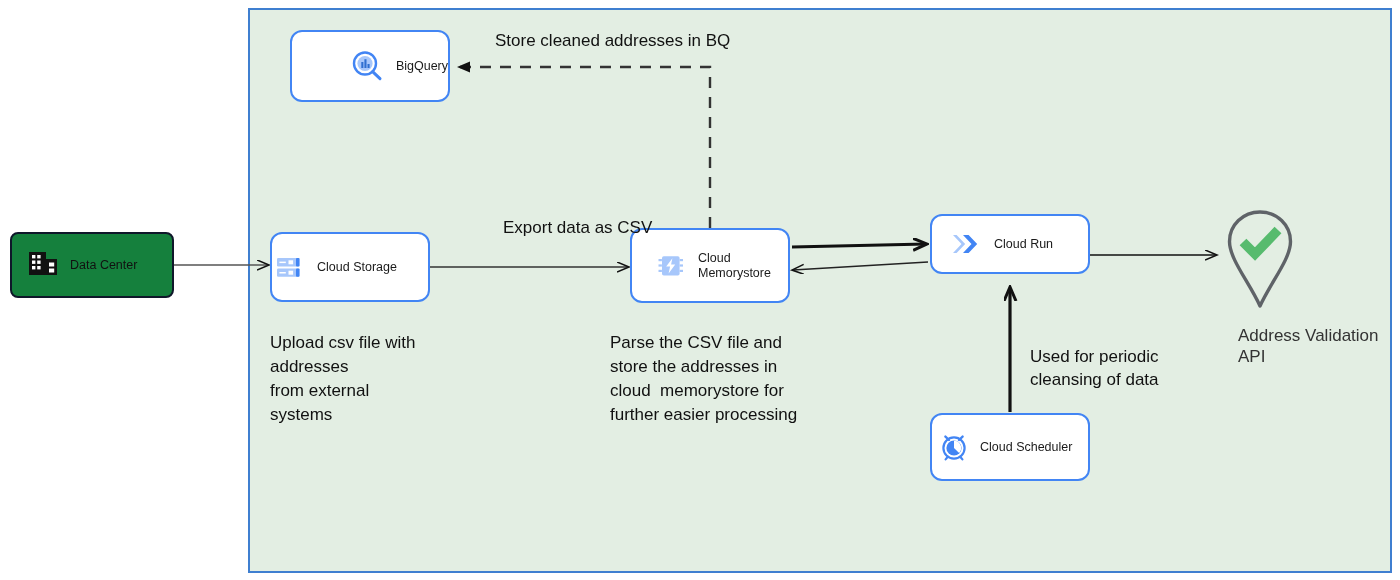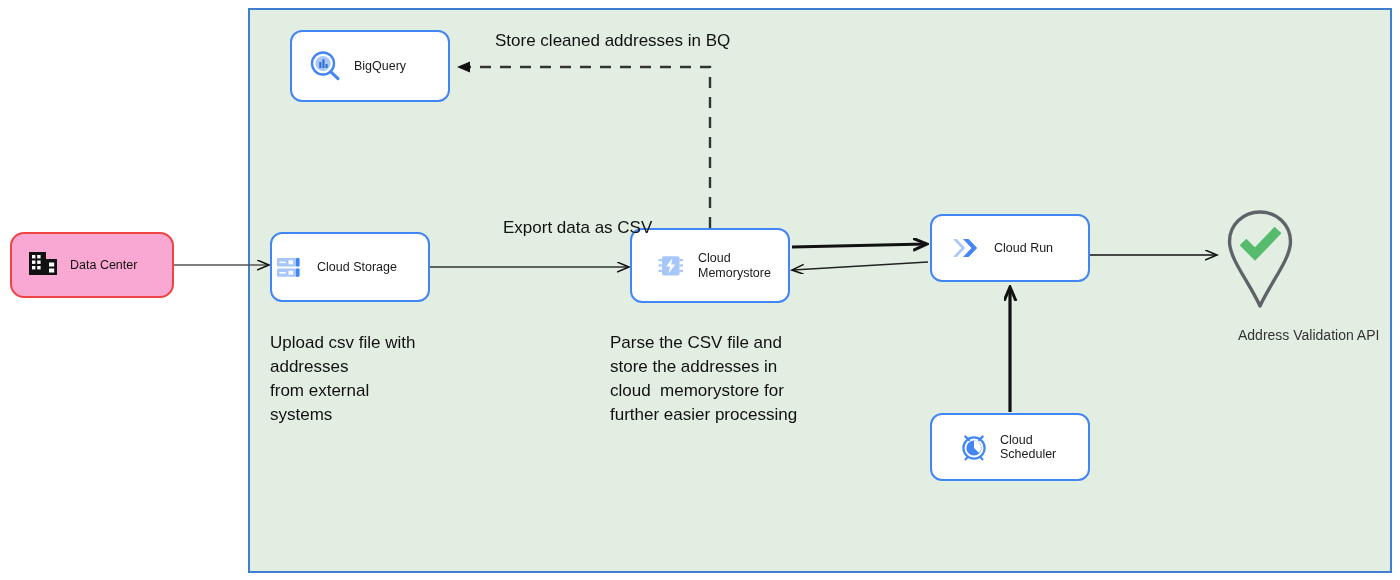--- a/index.html
+++ b/index.html
@@ -9,26 +9,26 @@
 
   .gcp-container{position:absolute;left:248px;top:8px;width:1144px;height:565px;
       background:#e3eee3;border:2px solid #3f7fd0;box-sizing:border-box;}
 
   .node{position:absolute;box-sizing:border-box;display:flex;align-items:center;
         background:#ffffff;border:2px solid #4285f4;border-radius:12px;}
   .node .ico{flex:0 0 auto;display:flex;align-items:center;justify-content:center;}
   .node .lbl{font-size:12.5px;line-height:1.15;color:#1a1a1a;}
 
   .dc-node{position:absolute;box-sizing:border-box;display:flex;align-items:center;
-      background:#f9a8d4;border:2px solid #ef4444;border-radius:14px;}
+      background:#15803d;border:2px solid #0f172a;border-radius:8px;}
   .dc-node .lbl{font-size:12.5px;color:#111;}
 
   .freetext{position:absolute;font-size:17px;line-height:24px;color:#111;white-space:pre-wrap;}
   .edgelabel{position:absolute;font-size:17px;color:#111;white-space:nowrap;}
-  .apilabel{position:absolute;font-size:14px;line-height:21px;color:#333;}
+  .apilabel{position:absolute;font-size:17px;line-height:21px;color:#333;}
 
   svg.overlay{position:absolute;left:0;top:0;width:1400px;height:580px;
       pointer-events:none;overflow:visible;}
 </style>
 </head>
 <body>
 
 <div id="stage">
 
   <div class="gcp-container"></div>
@@ -91,21 +91,21 @@
           <rect x="4" y="17" width="3.4" height="3.4"></rect>
             <rect x="9.2" y="17" width="3.4" height="3.4"></rect>
           <rect x="21" y="13.5" width="5.2" height="4"></rect>
             <rect x="21" y="19.5" width="5.2" height="4"></rect>
         </g>
       </svg>
     </span>
     <span class="lbl">Data Center</span>
   </div>
 
-  <div class="node" style="left:290px;top:30px;width:160px;height:72px;padding-left:16px;">
+  <div class="node" style="left:290px;top:30px;width:160px;height:72px;justify-content:flex-end;">
     <span class="ico" style="margin-right:12px;">
       <svg width="34" height="34" viewBox="0 0 34 34">
         <circle cx="15" cy="14.5" r="11" fill="none" stroke="#4285f4" stroke-width="2.4"></circle>
         <circle cx="15" cy="14.5" r="7.6" fill="#a7c7fb"></circle>
         <g fill="#2f6fd0">
           <rect x="11.3" y="13" width="2.1" height="6"></rect>
           <rect x="14.4" y="10.2" width="2.1" height="8.8"></rect>
           <rect x="17.5" y="15" width="2.1" height="4"></rect>
         </g>
         <line x1="22.6" y1="22.6" x2="30" y2="29.6" stroke="#4285f4" stroke-width="3" stroke-linecap="round"></line>
@@ -142,31 +142,31 @@
           <rect x="23.6" y="18.8" width="3.4" height="2.2"></rect>
         </g>
         <rect x="6" y="5.2" width="17.6" height="19.4" rx="1.8" fill="#a7c7fb"></rect>
         <path d="M16.4,7.2 L10.2,15.6 L14.1,15.6 L12.6,22.6 L19.2,13.6 L15.1,13.6 Z" fill="#ffffff"></path>
       </svg>
     </span>
     <span class="lbl" style="white-space:pre-line;">Cloud
 Memorystore</span>
   </div>
 
-  <div class="node" style="left:930px;top:214px;width:160px;height:68px;padding-left:18px;">
+  <div class="node" style="left:930px;top:214px;width:160px;height:60px;padding-left:18px;">
     <span class="ico" style="margin-right:12px;">
       <svg width="32" height="28" viewBox="0 0 32 28">
         <path d="M3,5 L11.5,14 L3,23 L6.6,23 L15.2,14 L6.6,5 Z" fill="#a7c7fb"></path>
         <path d="M13,5 L21.5,14 L13,23 L18.6,23 L27.2,14 L18.6,5 Z" fill="#4285f4"></path>
       </svg>
     </span>
     <span class="lbl">Cloud Run</span>
   </div>
 
-  <div class="node" style="left:930px;top:413px;width:160px;height:68px;padding-left:26px;">
+  <div class="node" style="left:930px;top:413px;width:160px;height:68px;padding-left:6px;">
     <span class="ico" style="margin-right:10px;">
       <svg width="32" height="32" viewBox="0 0 32 32">
         <circle cx="16" cy="17" r="10.6" fill="none" stroke="#4285f4" stroke-width="2.2"></circle>
         <circle cx="16" cy="17" r="7.6" fill="#4285f4"></circle>
         <path d="M16,17 L16,9.8 A7.2,7.2 0 0 1 21.1,22.1 Z" fill="#ffffff"></path>
         <line x1="7.4" y1="5.6" x2="11" y2="9" stroke="#4285f4" stroke-width="2.4" stroke-linecap="round"></line>
         <line x1="24.6" y1="5.6" x2="21" y2="9" stroke="#4285f4" stroke-width="2.4" stroke-linecap="round"></line>
         <line x1="9.6" y1="26" x2="7.6" y2="28.4" stroke="#4285f4" stroke-width="2.2" stroke-linecap="round"></line>
         <line x1="22.4" y1="26" x2="24.4" y2="28.4" stroke="#4285f4" stroke-width="2.2" stroke-linecap="round"></line>
       </svg>
@@ -181,20 +181,22 @@
         <path d="M27,36 L39,48 L62,24" fill="none" stroke="#57bb6e" stroke-width="9.5" stroke-linecap="butt" stroke-linejoin="miter"></path>
       </g>
     </svg>
   </div>
   <div class="apilabel" style="left:1238px;top:325px;width:150px;">Address Validation API</div>
 
   <div class="edgelabel" style="left:495px;top:31px;">Store cleaned addresses in BQ</div>
 
   <div class="edgelabel" style="left:455px;top:218px;margin-left:48px;">Export data as CSV</div>
 
+  <div class="edgelabel" style="left:1030px;top:345px;white-space:pre-line;line-height:23px;">Used for periodic
+cleansing of data</div>
 
   <div class="freetext" style="left:270px;top:331px;width:320px;">Upload csv file with
 addresses
 from external
 systems</div>
 
   <div class="freetext" style="left:610px;top:331px;width:340px;">Parse the CSV file and
 store the addresses in
 cloud  memorystore for
 further easier processing</div>

